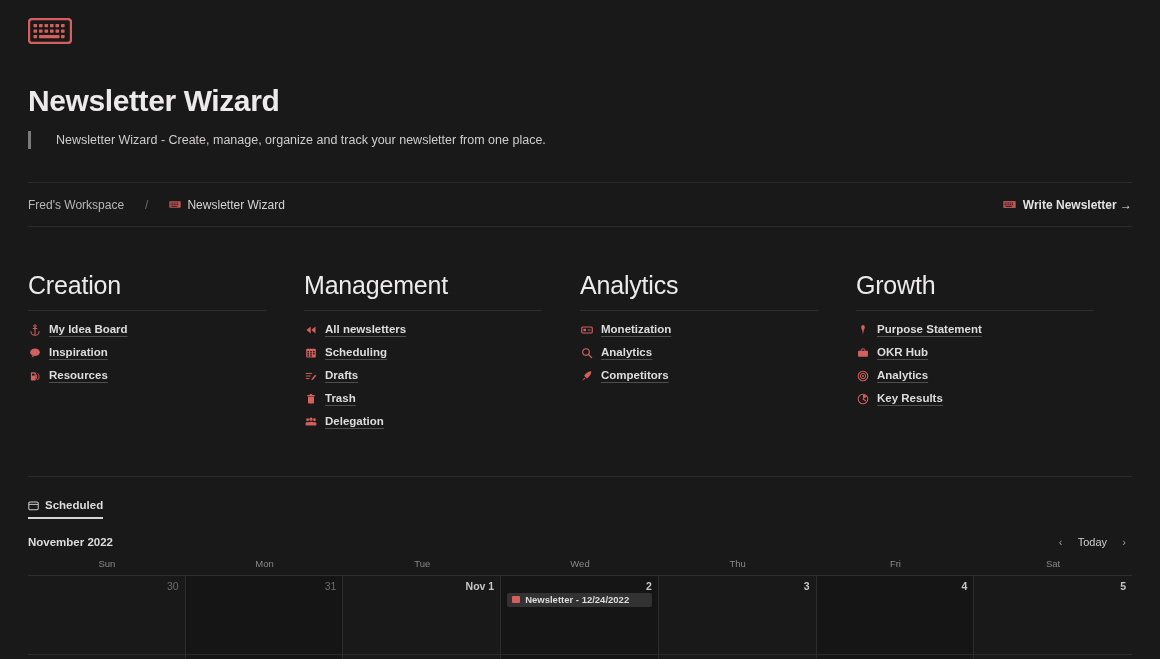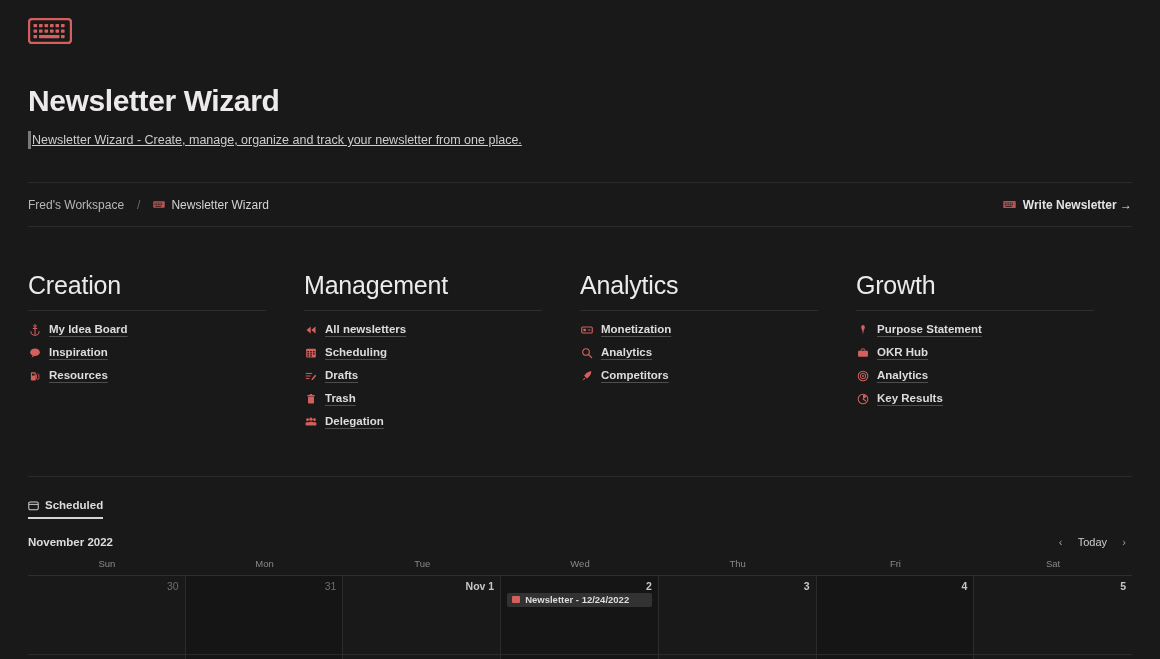--- a/index.html
+++ b/index.html
@@ -42,41 +42,40 @@
     color: #eceaea;
     letter-spacing: -0.4px;
     margin-top: 24px;
     line-height: 1.1;
   }
 
   
   .quote-block {
     margin-top: 14px;
     border-left: 3px solid #7a7a7a;
-    padding-left: 1px;
+    padding-left: 25px;
     font-size: 12.5px;
     color: #cfcdcd;
     line-height: 1.45;
-    text-decoration: underline;
   }
 
   
   .crumb-bar {
     margin-top: 33px;
     border-top: 1px solid #2a2a2a;
     border-bottom: 1px solid #2a2a2a;
     height: 45px;
     display: flex;
     align-items: center;
     justify-content: space-between;
   }
   .crumb {
     display: flex;
     align-items: center;
-    gap: 13px;
+    gap: 21px;
     font-size: 12px;
     color: #b8b6b6;
   }
   .crumb-sep { color: #6a6a6a; }
   .crumb-link { color: #b8b6b6; }
   .crumb-current {
     display: inline-flex;
     align-items: center;
     gap: 6px;
     color: #d6d4d4;

